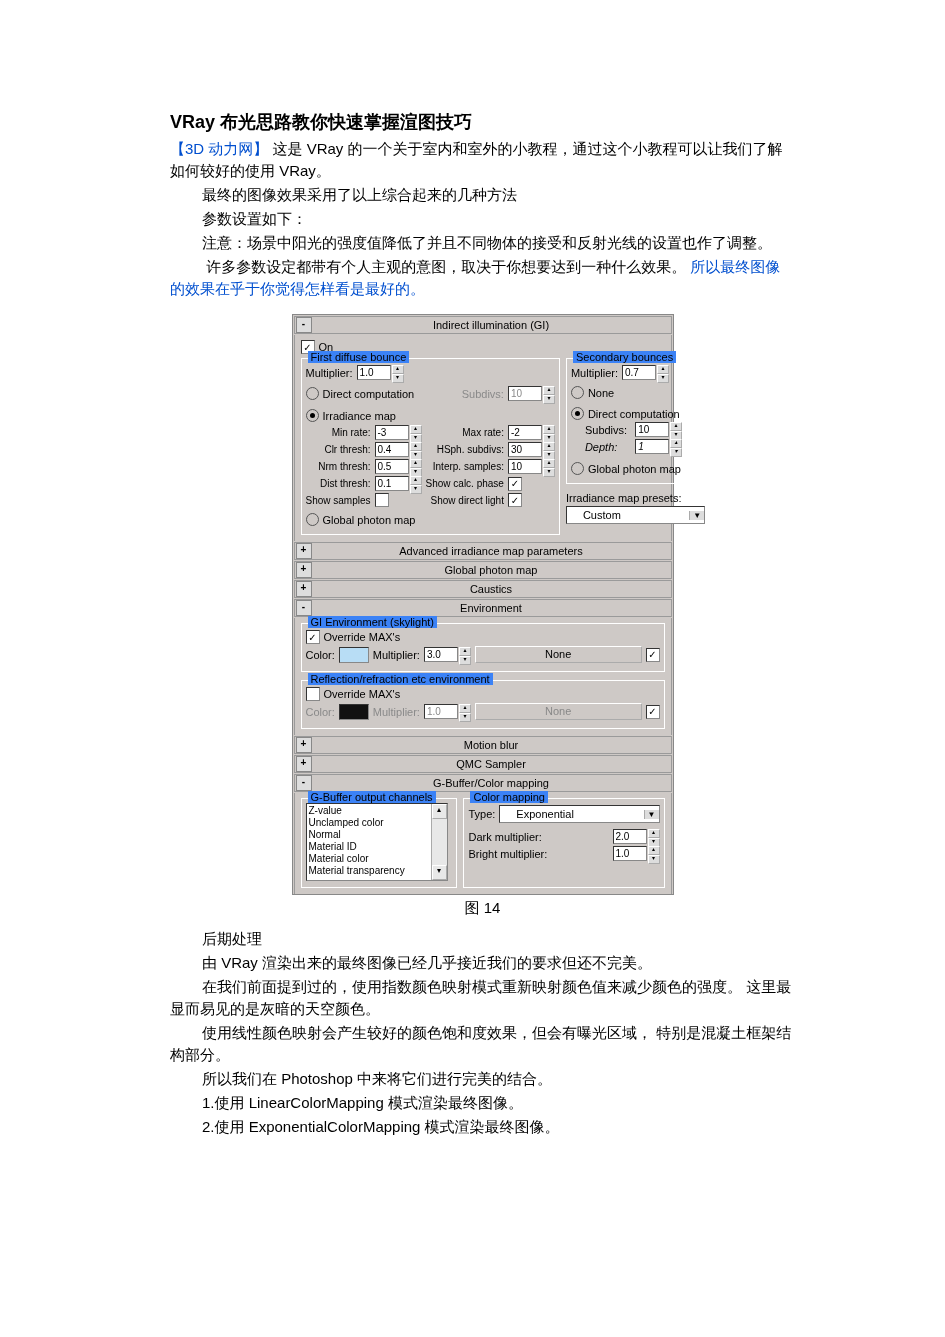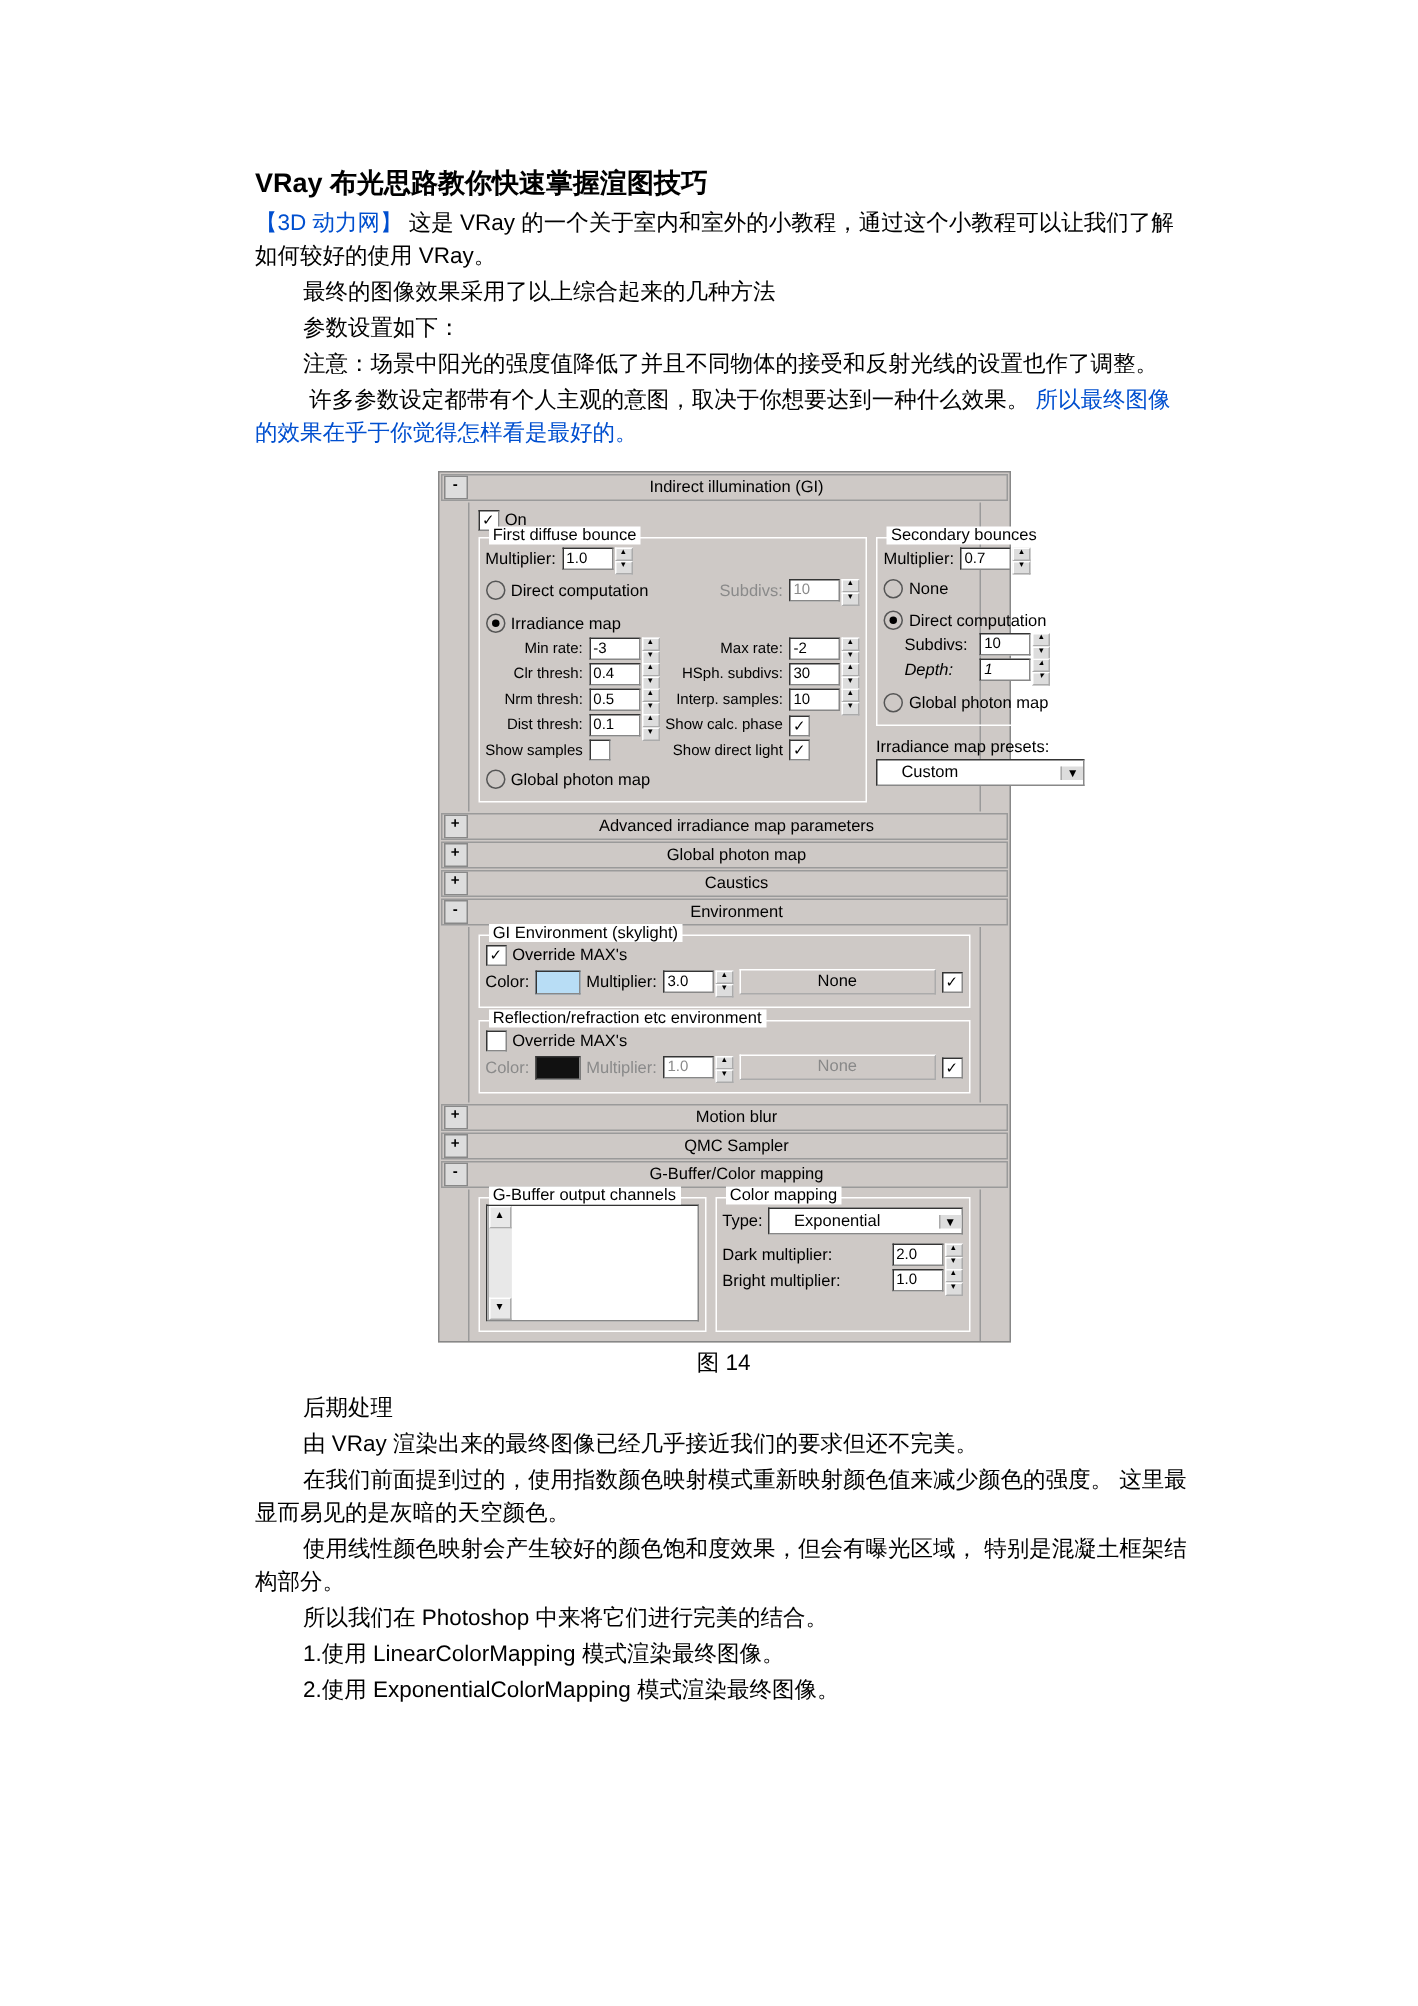--- a/index.html
+++ b/index.html
@@ -57,33 +57,33 @@
   .rollout-title {
     flex: 1;
     text-align: center;
     font-size: 11px;
   }
   .rollout-body {
     padding: 3px 6px 6px 6px;
     border-left: 1px solid #9a9a9a;
     border-right: 1px solid #9a9a9a;
     background: #cec9c6;
-    margin: 0 19px;
+    margin: 0 1px;
   }
   .fieldset {
     border: 1px groove #fff;
     padding: 4px 4px 6px 4px;
     margin-top: 2px;
     position: relative;
   }
   .fieldset-legend {
     position: absolute;
     top: -8px;
     left: 6px;
-    background: #ffffff;
+    background: #3b82f6;
     padding: 0 3px;
     font-size: 11px;
   }
   .row { display: flex; align-items: center; margin: 2px 0; gap: 4px; }
   .checkbox {
     width: 12px; height: 12px;
     background: #fff;
     border: 1px inset #888;
     display: inline-flex;
     align-items: center;
@@ -483,20 +483,28 @@
       </div>
 
     <div class="rollout-header">
         <span class="rollout-btn">-</span>
         <span class="rollout-title">G-Buffer/Color mapping</span>
       </div>
     <div class="rollout-body" style="display:flex;gap:6px;">
       <div class="fieldset" style="flex:1;">
         <span class="fieldset-legend">G-Buffer output channels</span>
         <div class="listbox">
+          <div class="listbox-items">
+            <div>Z-value</div>
+            <div>Unclamped color</div>
+            <div>Normal</div>
+            <div>Material ID</div>
+            <div>Material color</div>
+            <div>Material transparency</div>
+          </div>
           <div class="listbox-scroll">
             <div class="scroll-btn">▴</div>
             <div class="scroll-track"></div>
             <div class="scroll-btn">▾</div>
           </div>
         </div>
       </div>
       <div class="fieldset" style="flex:1.3;">
         <span class="fieldset-legend">Color mapping</span>
         <div class="row">

